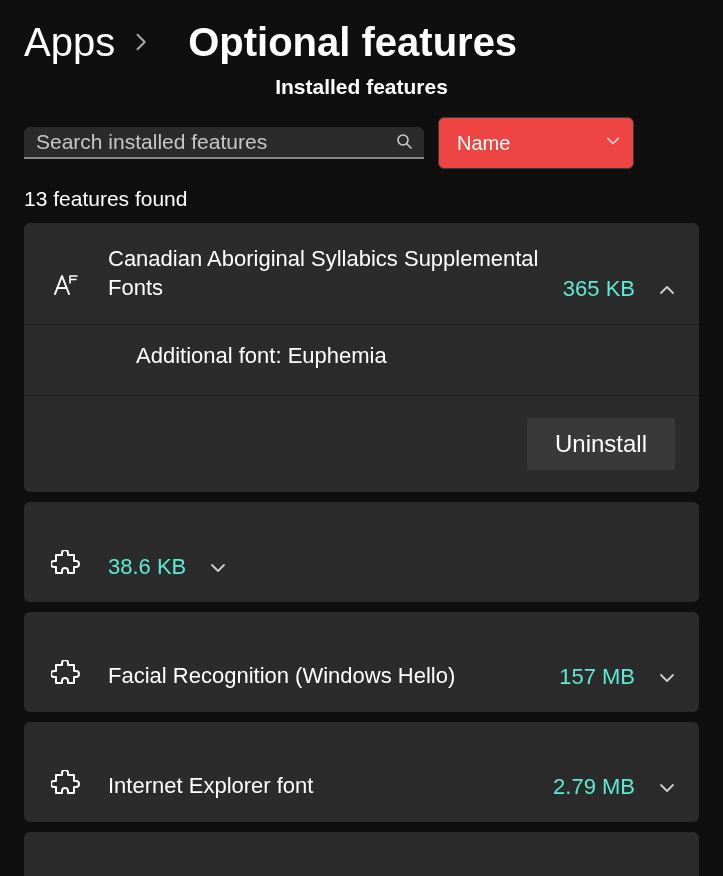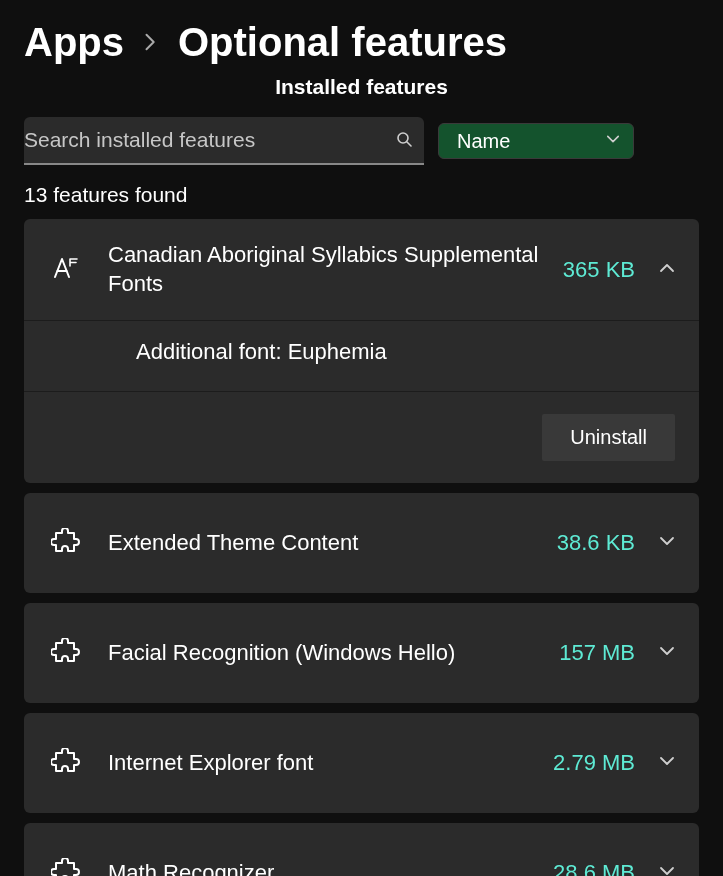--- a/index.html
+++ b/index.html
@@ -1,46 +1,46 @@
 <!DOCTYPE html>
 <html><head>
   <meta charset="utf-8">
   <style>
     * { box-sizing: border-box; margin: 0; padding: 0; font-family: "Segoe UI", -apple-system, sans-serif; }
     body { background: #0f0f0f; color: #ffffff; width: 723px; height: 876px; overflow: hidden; }
     .breadcrumb { display: flex; align-items: center; gap: 18px; padding: 20px 24px 14px 24px; }
-    .breadcrumb-root { font-size: 40px; font-weight: 700; color: #ffffff; cursor: pointer; }
+    .breadcrumb-root { font-size: 40px; font-weight: 400; color: #ffffff; cursor: pointer; }
     .breadcrumb-chevron { font-size: 24px; color: #aaa; }
     .breadcrumb-chevron svg { width: 18px; height: 18px; }
-    .breadcrumb-current { font-size: 40px; font-weight: 600; color: #ffffff; }
+    .breadcrumb-current { font-size: 40px; font-weight: 600; color: #ffffff; margin-left: 19px; }
     .section-title { font-size: 21px; font-weight: 600; padding: 0 24px; margin-top: -4px; color: #fff; text-align: center; }
     .search-row { display: flex; align-items: center; gap: 8px; padding: 18px 24px 0 24px; }
     .search-box { flex: 0 0 400px; position: relative; }
-    .search-input { width: 100%; height: 48px; background: #2b2b2b; border: none; border-bottom: 2px solid #888; border-radius: 6px 6px 0 0; padding: 0 40px 0 0; color: #fff; font-size: 21px; outline: none; }
+    .search-input { width: 100%; height: 32px; background: #2b2b2b; border: none; border-bottom: 2px solid #888; border-radius: 6px 6px 0 0; padding: 0 40px 0 12px; color: #fff; font-size: 21px; outline: none; }
     .search-input::placeholder { color: #c7c7c7; }
     .search-icon { position: absolute; right: 12px; top: 50%; transform: translateY(-50%); color: #cfcfcf; }
     .search-icon svg { width: 16px; height: 16px; }
     .sort-label { font-size: 22px; color: #fff; margin-left: -4px; }
-    .sort-select { height: 36px; background: #14532d; border: 1px solid #3a3a3a; border-radius: 6px; color: #fff; font-size: 20px; padding: 0 44px 0 18px; outline: none; appearance: none; cursor: pointer; width: 196px; position: relative; display: flex; align-items: center; margin-left: 6px;}
+    .sort-select { height: 52px; background: #ef4444; border: 1px solid #3a3a3a; border-radius: 6px; color: #fff; font-size: 20px; padding: 0 44px 0 18px; outline: none; appearance: none; cursor: pointer; width: 196px; position: relative; display: flex; align-items: center; margin-left: 6px;}
     .sort-chevron { position: absolute; right: 14px; top: 50%; transform: translateY(-50%); color: #cfcfcf; }
     .sort-chevron svg { width: 14px; height: 14px; }
     .sort-wrap { position: relative; display: inline-block; }
     .count { font-size: 21px; padding: 18px 32px 12px 24px; color: #fff; }
     .list { padding: 0 24px; display: flex; flex-direction: column; gap: 10px; }
     .card { background: #2b2b2b; border-radius: 6px; overflow: hidden; }
-    .card-row { display: flex; align-items: center; padding: 22px 24px; gap: 24px; cursor: pointer; min-height: 100px; }
+    .card-row { display: flex; align-items: flex-end; padding: 22px 24px; gap: 24px; cursor: pointer; min-height: 100px; }
     .card-icon { flex: 0 0 36px; display: flex; align-items: center; justify-content: center; color: #fff; }
     .card-icon svg { width: 30px; height: 30px; }
     .card-title { flex: 1; font-size: 22px; color: #fff; line-height: 1.3; }
     .card-size { font-size: 22px; color: #5eead4; white-space: nowrap; }
     .card-chevron { color: #cfcfcf; }
     .card-chevron svg { width: 16px; height: 16px; }
     .card-detail { border-top: 1px solid #1c1c1c; padding: 18px 24px 26px 112px; font-size: 22px; color: #fff; }
     .card-actions { border-top: 1px solid #1c1c1c; padding: 22px 24px; display: flex; justify-content: flex-end; }
-    .uninstall-btn { background: #393939; color: #fff; border: none; border-radius: 2px; padding: 12px 28px; font-size: 20px; cursor: pointer; }
+    .uninstall-btn { background: #393939; color: #fff; border: none; border-radius: 2px; padding: 12px 28px; font-size: 24px; cursor: pointer; }
   </style>
 </head>
 <body>
 
 <svg width="0" height="0" style="position:absolute">
   <defs>
     <g id="i-chevron-right">
         <path d="M5 2 L13 10 L5 18" fill="none" stroke="currentColor" stroke-width="2.2" stroke-linecap="round" stroke-linejoin="round"></path>
       </g>
     <g id="i-chevron-down">
@@ -112,21 +112,20 @@
         <button class="uninstall-btn">Uninstall</button>
       </div>
     </div>
     <div class="card">
       <div class="card-row">
         <div class="card-icon">
           <svg viewBox="0 0 30 30">
             <use href="#i-puzzle"></use>
           </svg>
         </div>
-        <div class="card-title">Extended Theme Content</div>
         <div class="card-size">38.6 KB</div>
         <div class="card-chevron"><svg viewBox="0 0 16 16">
             <use href="#i-chevron-down"></use>
           </svg></div>
       </div>
     </div>
     <div class="card">
       <div class="card-row">
         <div class="card-icon">
           <svg viewBox="0 0 30 30">

